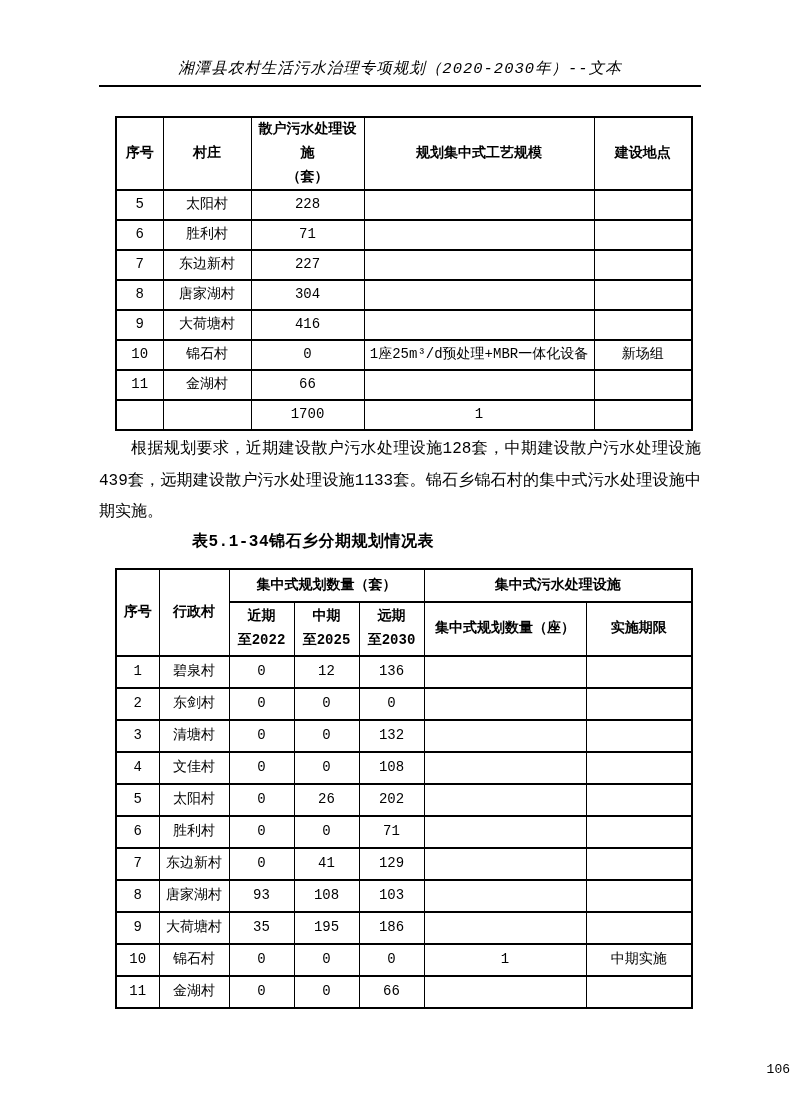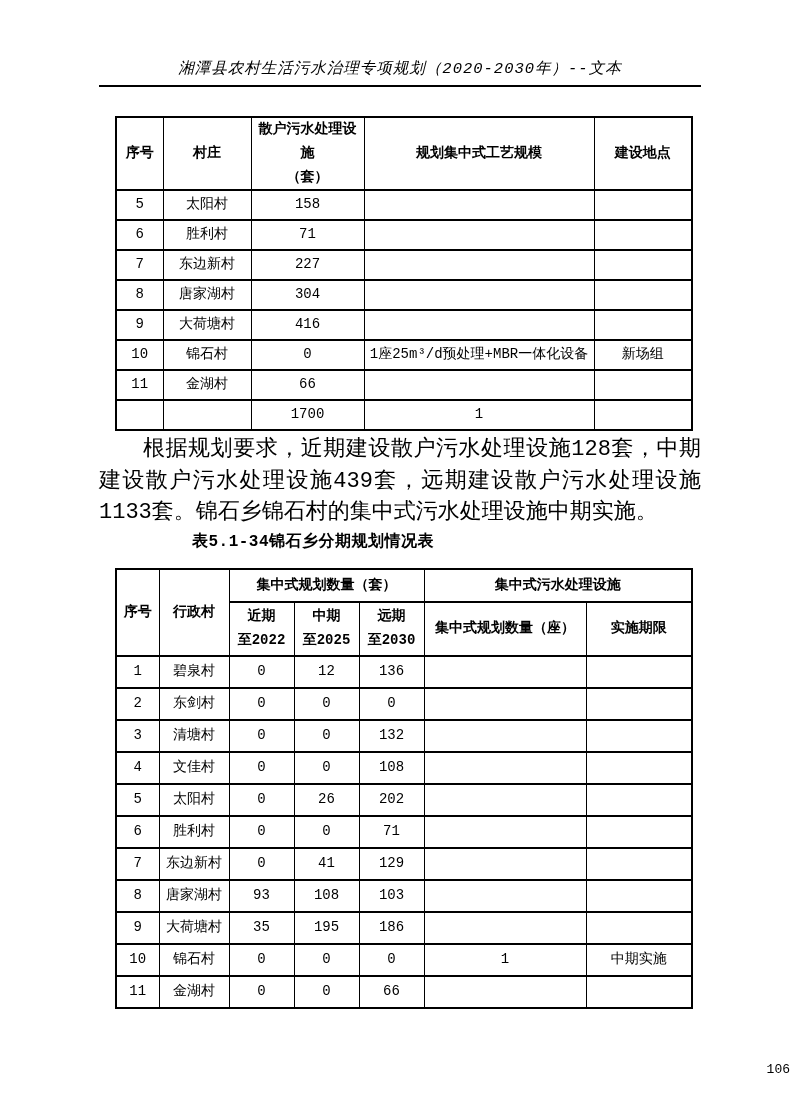--- a/index.html
+++ b/index.html
@@ -40,21 +40,21 @@
     line-height:1.7;
   }
   thead th { font-weight:bold;text-align:center; }
   .t1 thead tr { height:72px; }
   .t1 tbody tr { height:30px; }
   .t2 thead tr.gh { height:33px; }
   .t2 thead tr.sh { height:54px; }
   .t2 tbody tr { height:32px; }
   .para {
     position:absolute; top:416px; left:99px; width:602px;
-    font-size:22px; line-height:31.5px;
+    font-size:16px; line-height:31.5px;
     text-align:justify;
     text-indent:2em;
   }
   .tbl-title {
     position:absolute; top:513px; left:0; width:626px;
     text-align:center;
     font-size:16px; font-weight:bold;
     letter-spacing:0.5px;
   }
   .page-number {
@@ -87,21 +87,21 @@
         <th>散户污水处理设施
 （套）</th>
         <th>规划集中式工艺规模</th>
         <th>建设地点</th>
       </tr>
     </thead>
     <tbody>
       <tr>
         <td>5</td>
         <td>太阳村</td>
-        <td>158</td>
+        <td>228</td>
         <td></td>
         <td></td>
       </tr>
       <tr>
         <td>6</td>
         <td>胜利村</td>
         <td>71</td>
         <td></td>
         <td></td>
       </tr>

